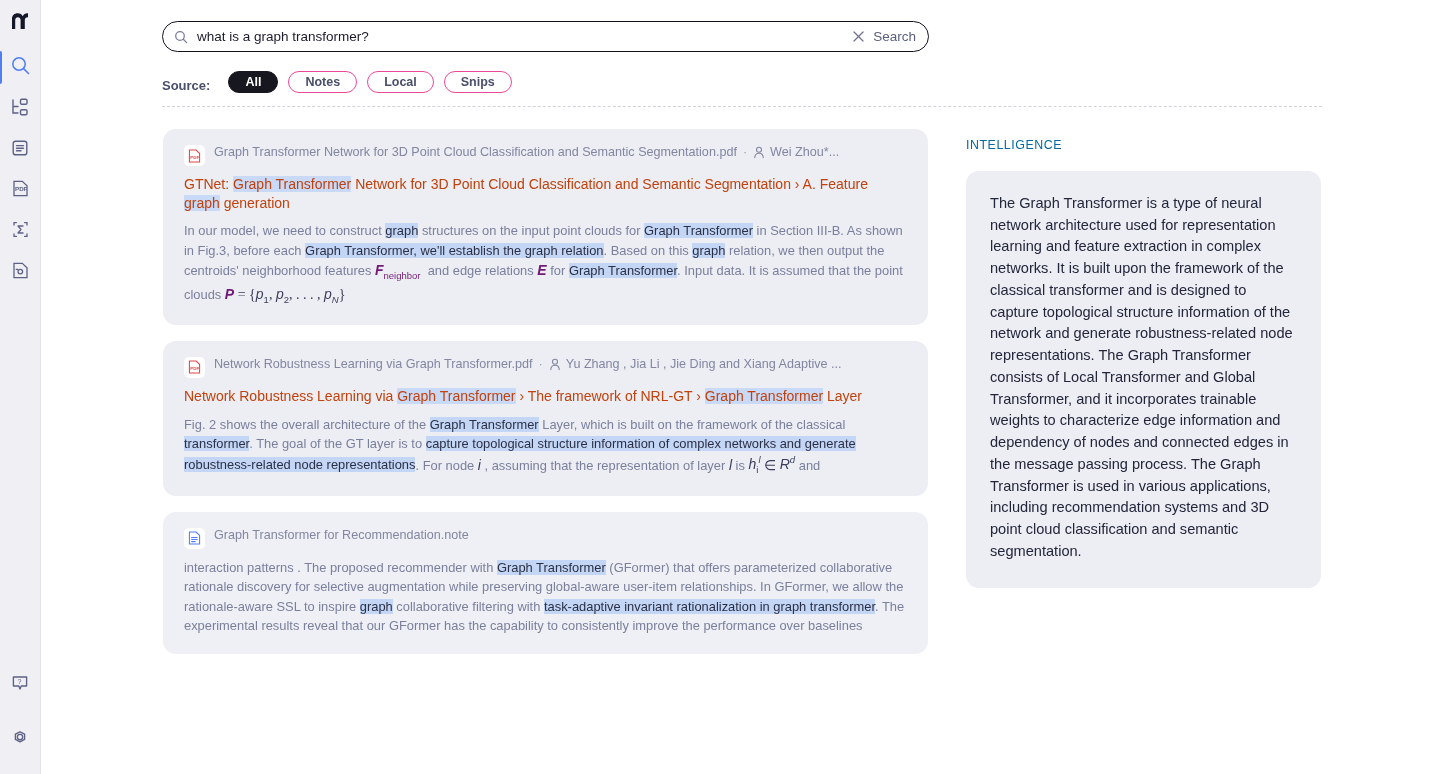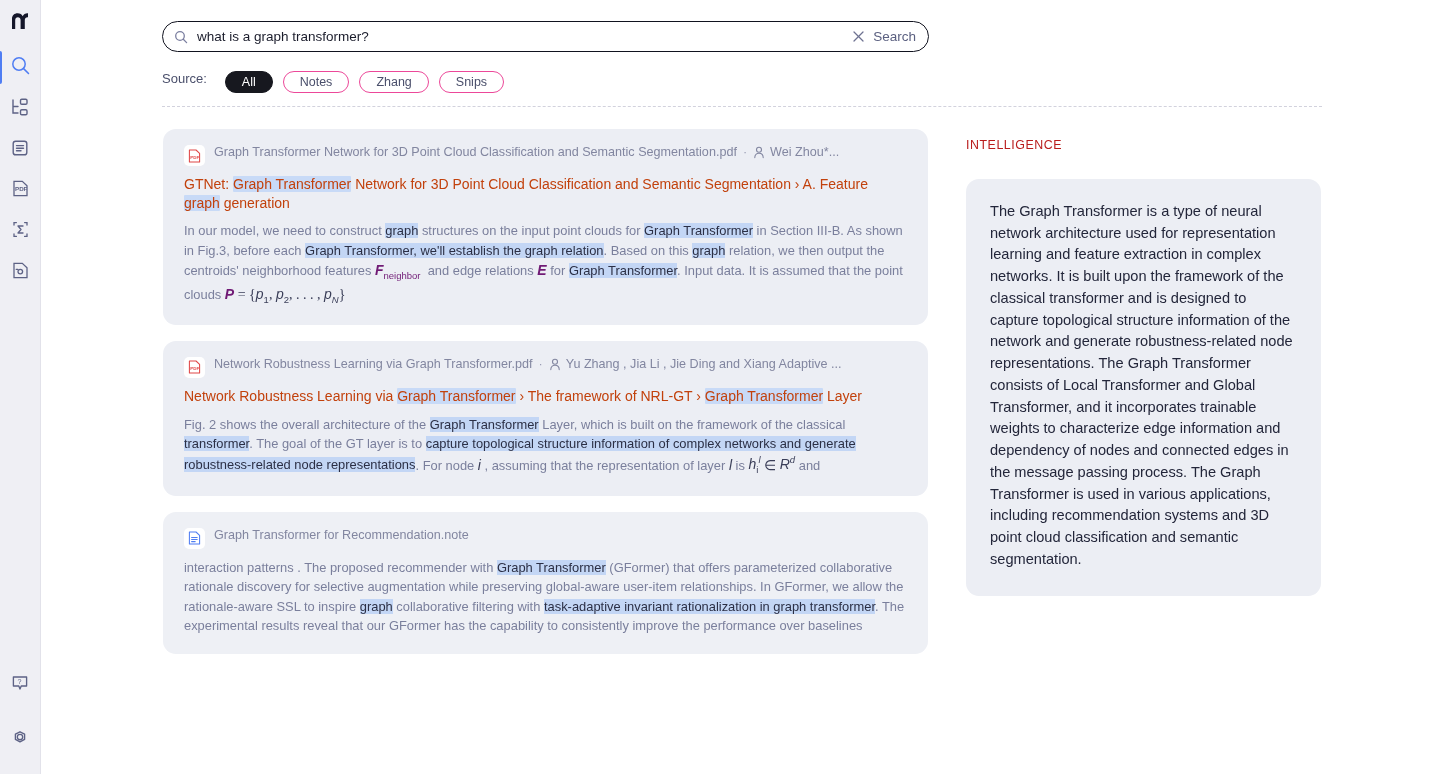--- a/index.html
+++ b/index.html
@@ -64,21 +64,21 @@
   #search-submit {
     flex: 0 0 auto;
     font-size: 13.5px; color: #5b6080;
     cursor: pointer; user-select: none;
     padding-bottom: 1px;
   }
 
   
   #sourcerow {
     position: absolute; left: 121px; top: 71px;
-    display: flex; align-items: flex-start; gap: 10px;
+    display: flex; align-items: flex-end; gap: 10px; font-weight: bold;
   }
   #sourcerow .label {
     font-size: 13px; color: #4a4f6b; margin-right: 8px;
   }
   .chip {
     height: 22px; padding: 0 16px;
     border-radius: 11px;
     border: 1px solid #ec4899;
     background: #fff;
     color: #4a4f6b;
@@ -145,21 +145,21 @@
     font-family: "Liberation Serif", serif;
     font-style: normal; font-size: 14px; color: #3a3e58;
   }
   .sub { font-size: 9.5px; vertical-align: sub; font-style: normal; }
   .sup { font-size: 9.5px; vertical-align: super; font-style: italic; }
 
   
   #intel { position: absolute; left: 925px; top: 138px; width: 355px; }
   #intel .head {
     font-size: 12.4px; letter-spacing: 0.55px;
-    color: #b91c1c; margin-bottom: 27px;
+    color: #0369a1; margin-bottom: 19px;
   }
   #intel .box {
     background: #eceef4; border-radius: 13px;
     padding: 22px 24px 26px 24px;
   }
   #intel .box p {
     font-size: 14.6px; line-height: 1.49; color: #23263a;
   }
 </style>
 </head>
@@ -271,21 +271,21 @@
         <line x1="11" y1="2" x2="2" y2="11" stroke-linecap="round"></line>
       </svg>
     </span>
     <span id="search-submit">Search</span>
   </div>
 
   <div id="sourcerow">
     <span class="label">Source:</span>
     <div class="chip on">All</div>
     <div class="chip">Notes</div>
-    <div class="chip">Zhang</div>
+    <div class="chip">Local</div>
     <div class="chip">Snips</div>
   </div>
 
   <div id="divider"></div>
 
   <div id="results">
       <div class="card">
         <div class="card-meta">
           <span class="file-ico">
             <svg width="13" height="14" viewBox="0 0 13 14" fill="none" stroke="#e04747" stroke-width="1.05">

